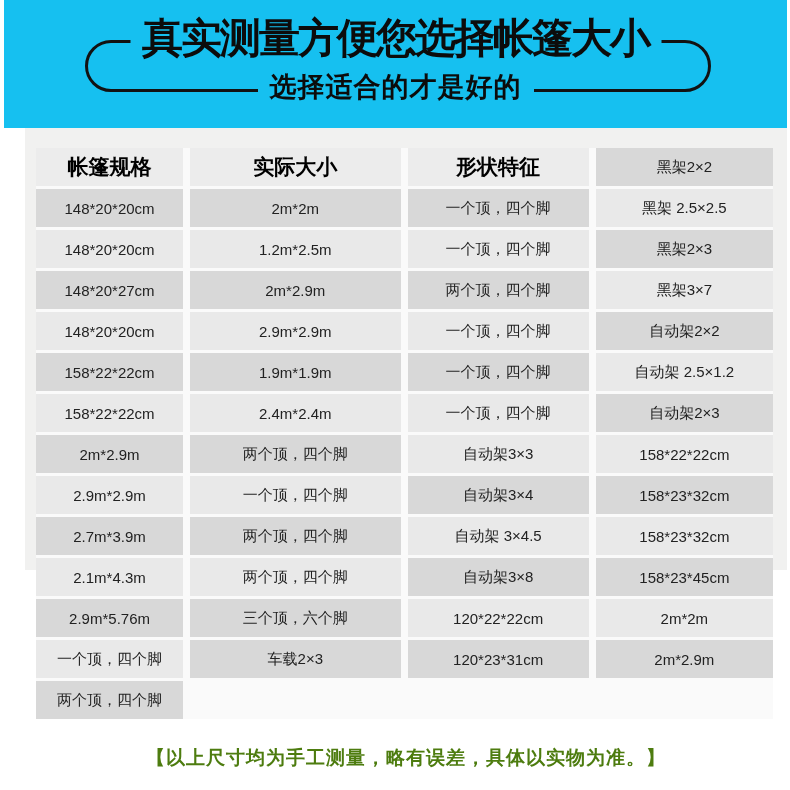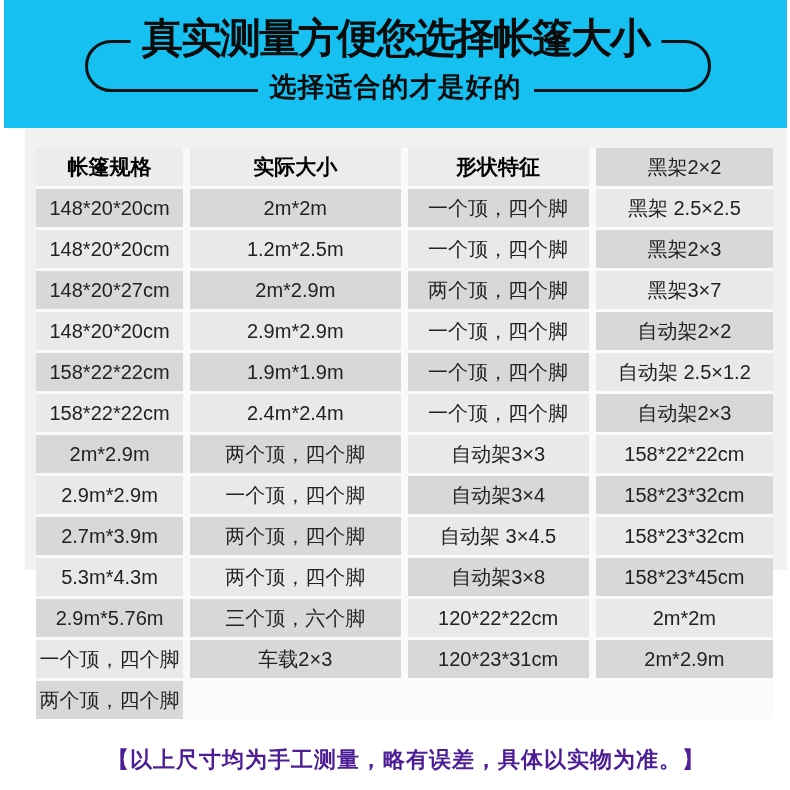--- a/index.html
+++ b/index.html
@@ -45,35 +45,35 @@
   .spec-grid {
     margin: 20px 14px 0 11px;
     display: grid;
     grid-template-columns: 151fr 216fr 186fr 182fr;
     gap: 3px 7px;
     background: #fafafa;
   }
   .cell {
     height: 38px;
     display: flex; align-items: center; justify-content: center;
-    font-size: 20px; color: #222222; white-space: nowrap;
+    font-size: 15px; color: #222222; white-space: nowrap;
   }
   .cell.head {
     background: var(--header-row-bg, #ececec);
     font-weight: bold; font-size: 21px; color: #000000;
   }
   .cell.row-dark  { background: var(--row-dark, #d8d8d8); }
   .cell.row-light { background: var(--row-light, #e9e9e9); }
 
   
   .note {
     margin-top: 26px;
     text-align: center;
-    font-size: 22px; font-weight: 600; letter-spacing: 1px;
-    color: #4c1d95;
+    font-size: 19px; font-weight: 600; letter-spacing: 1px;
+    color: #4d7c0f;
   }
 </style>
 </head>
 <body>
 
 <div class="page">
 
   <div class="banner">
     <div class="bracket"></div>
     <h1 class="banner-title">真实测量方便您选择帐篷大小</h1>
@@ -115,21 +115,21 @@
         <div class="cell row-light">自动架3×3</div>
         <div class="cell row-light">158*22*22cm</div>
         <div class="cell row-light">2.9m*2.9m</div>
         <div class="cell row-light">一个顶，四个脚</div>
         <div class="cell row-dark">自动架3×4</div>
         <div class="cell row-dark">158*23*32cm</div>
         <div class="cell row-dark">2.7m*3.9m</div>
         <div class="cell row-dark">两个顶，四个脚</div>
         <div class="cell row-light">自动架 3×4.5</div>
         <div class="cell row-light">158*23*32cm</div>
-        <div class="cell row-light">5.3m*4.3m</div>
+        <div class="cell row-light">2.1m*4.3m</div>
         <div class="cell row-light">两个顶，四个脚</div>
         <div class="cell row-dark">自动架3×8</div>
         <div class="cell row-dark">158*23*45cm</div>
         <div class="cell row-dark">2.9m*5.76m</div>
         <div class="cell row-dark">三个顶，六个脚</div>
         <div class="cell row-light">120*22*22cm</div>
         <div class="cell row-light">2m*2m</div>
         <div class="cell row-light">一个顶，四个脚</div>
         <div class="cell row-dark">车载2×3</div>
         <div class="cell row-dark">120*23*31cm</div>

